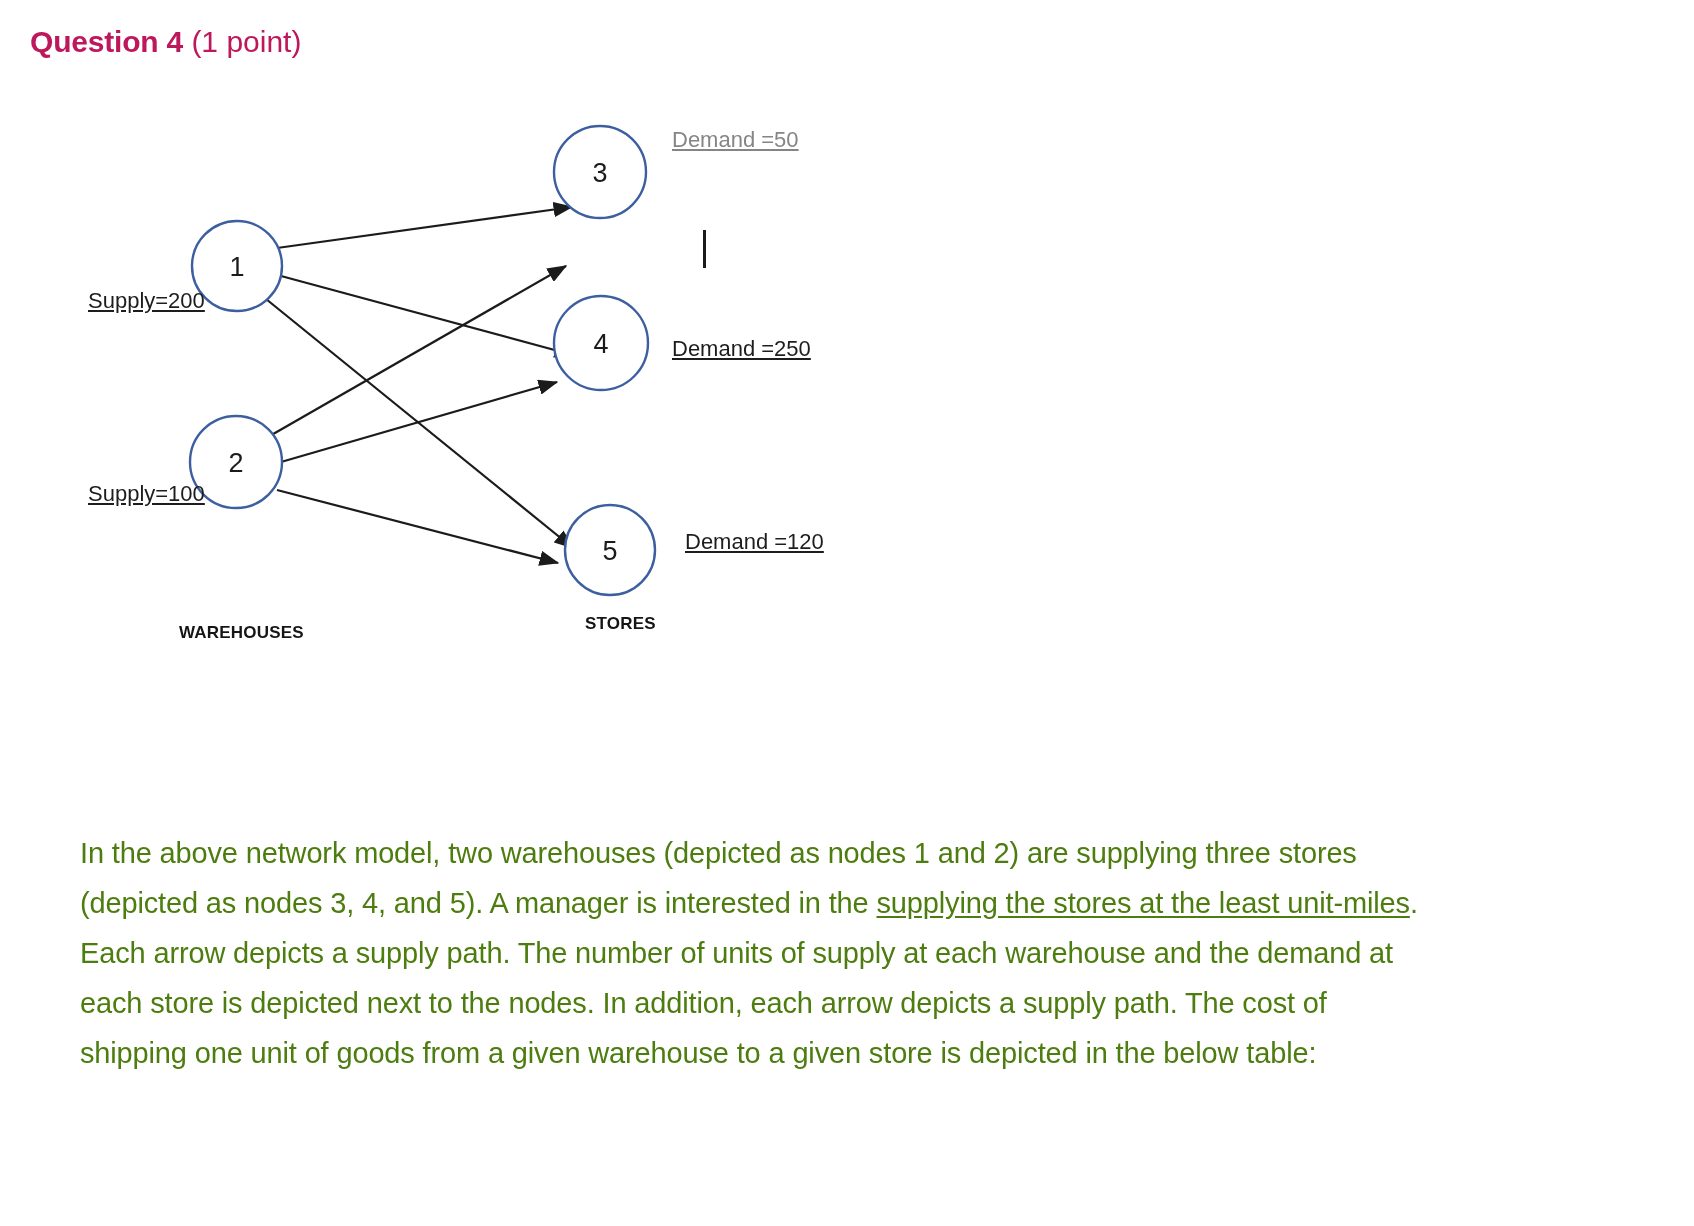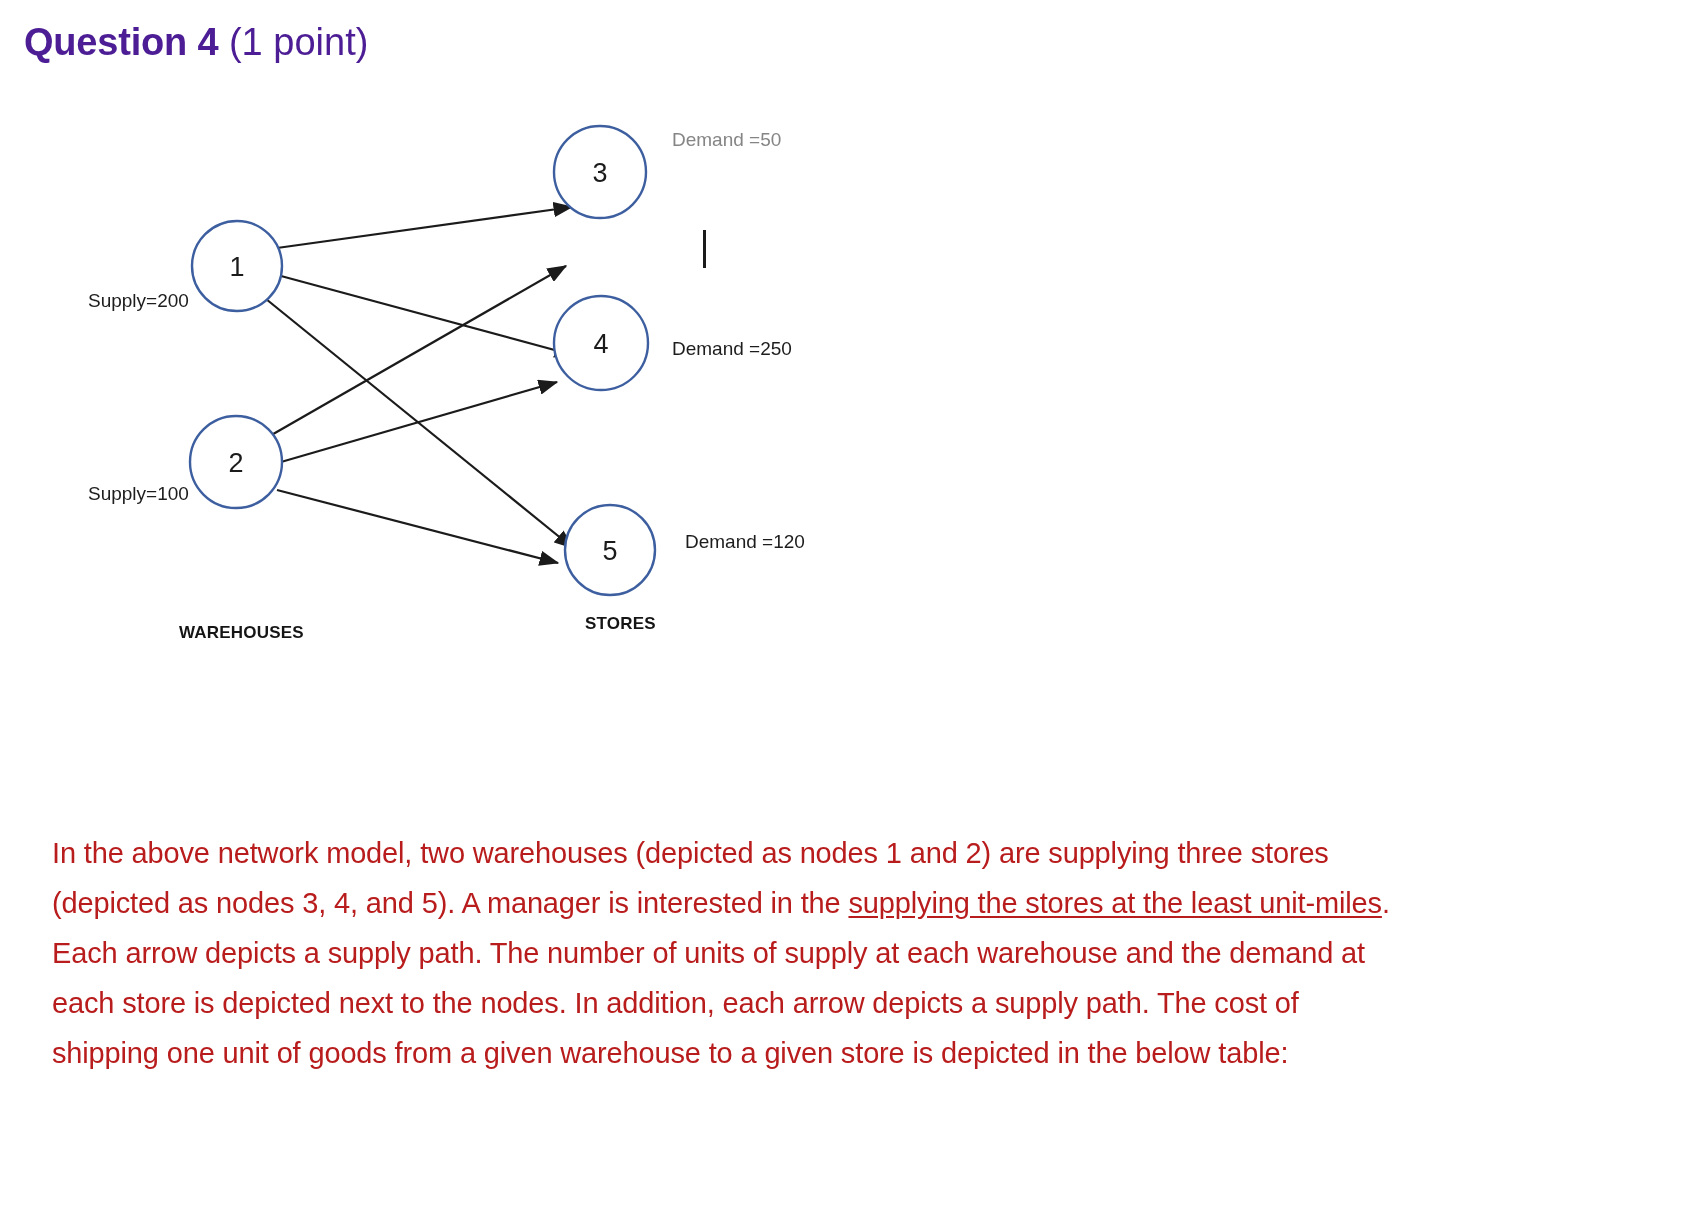--- a/index.html
+++ b/index.html
@@ -14,26 +14,26 @@
     position: relative;
     overflow: hidden;
     font-family: "Liberation Sans", sans-serif;
     color: #1d1d1d;
     -webkit-font-smoothing: antialiased;
   }
 
   
   #question-header {
     position: absolute;
-    left: 24px;
+    left: 30px;
     top: 22px;
-    font-size: 38px;
+    font-size: 30px;
     line-height: 40px;
     white-space: nowrap;
-    color: #4c1d95;
+    color: #be185d;
   }
   #question-header .q-title {
     font-weight: bold;
     letter-spacing: -0.2px;
   }
   #question-header .q-points {
     font-weight: normal;
   }
 
   
@@ -48,24 +48,25 @@
     position: absolute;
     left: 0;
     top: 0;
     width: 960px;
     height: 620px;
   }
 
   .diagram-label {
     position: absolute;
     font-family: "Liberation Sans", sans-serif;
-    font-size: 19px;
+    font-size: 22px;
     line-height: 22px;
     color: #1d1d1d;
     white-space: nowrap;
+    text-decoration: underline;
   }
   .diagram-label.gray {
     color: #858585;
   }
   .column-heading {
     position: absolute;
     font-family: "Liberation Sans", sans-serif;
     font-size: 17px;
     font-weight: bold;
     letter-spacing: 0.2px;
@@ -85,27 +86,27 @@
     left: 703px;
     top: 130px;
     width: 3px;
     height: 38px;
     background: #1b1b1b;
   }
 
   
   #question-body {
     position: absolute;
-    left: 52px;
+    left: 80px;
     top: 828px;
     width: 1360px;
     font-family: "Liberation Sans", sans-serif;
     font-size: 29px;
     line-height: 50px;
-    color: #b91c1c;
+    color: #4d7c0f;
     letter-spacing: -0.15px;
   }
   #question-body .u {
     text-decoration: underline;
     text-underline-offset: 3px;
   }
 </style>
 </head>
 <body>
 

